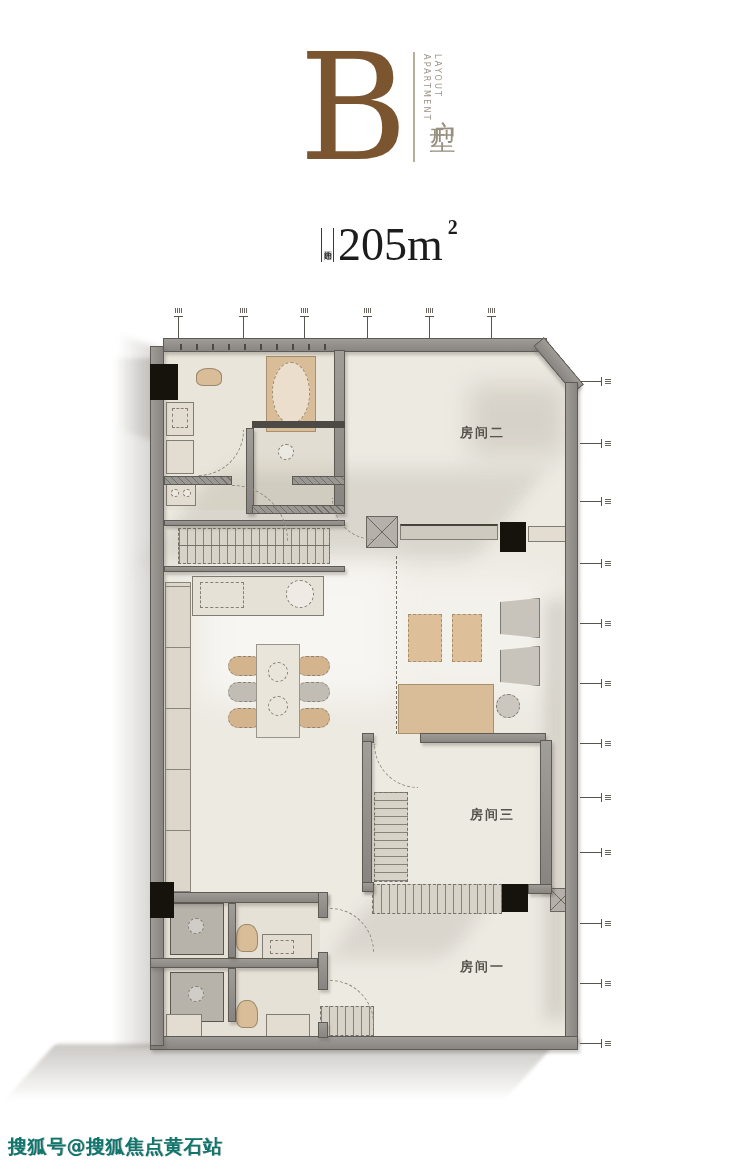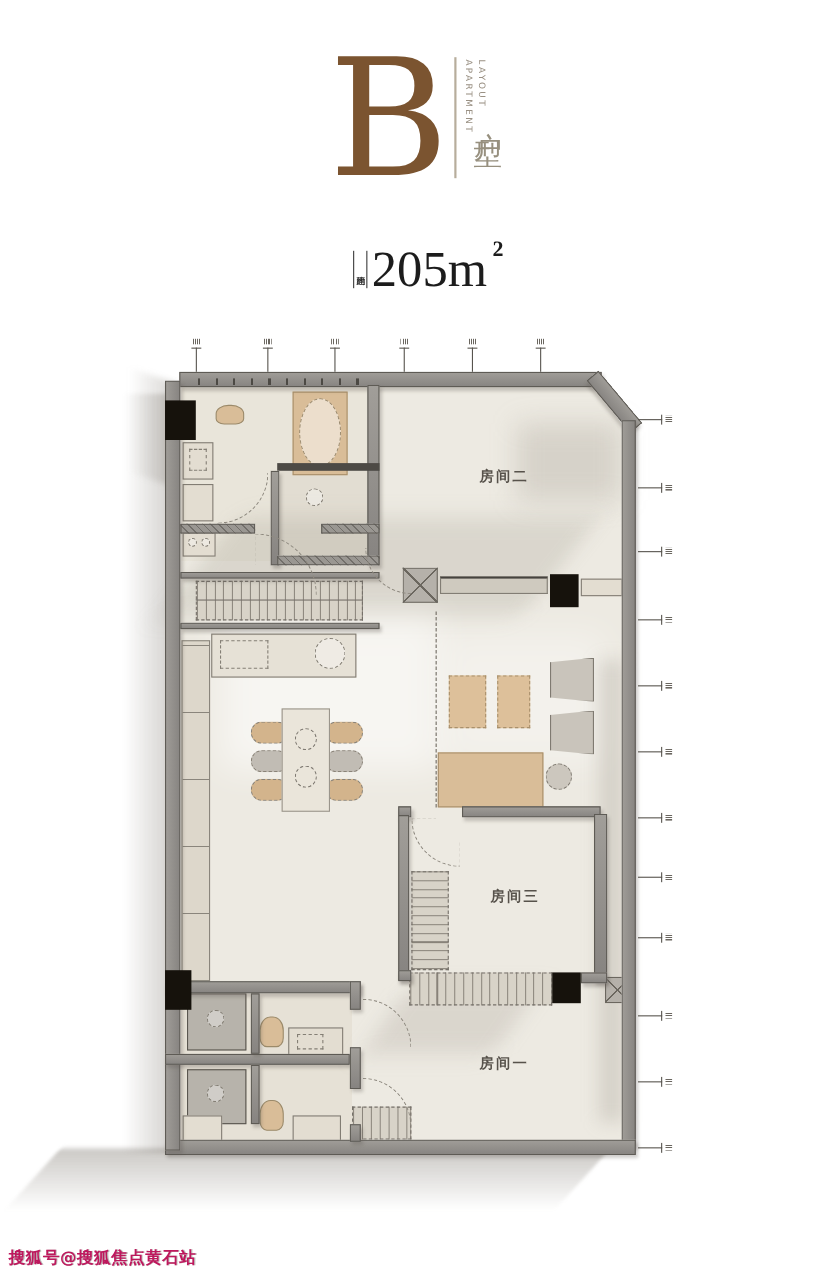--- a/index.html
+++ b/index.html
@@ -31,36 +31,36 @@
   .col{background:#16120c;}
   .xbox{background:
         linear-gradient(45deg,transparent calc(50% - .7px),#6b675f calc(50% - .7px) calc(50% + .7px),transparent calc(50% + .7px)),
         linear-gradient(-45deg,transparent calc(50% - .7px),#6b675f calc(50% - .7px) calc(50% + .7px),transparent calc(50% + .7px)),
         #b5b1aa;box-shadow:inset 0 0 0 1px #6b675f;}
   .hang-v{background-color:#d8d3c8;background-image:repeating-linear-gradient(90deg,rgba(70,64,56,.55) 0 1px,transparent 1px 8px);border:1px dashed #76716a;box-sizing:border-box;}
   .hang-h{background-color:#d8d3c8;background-image:repeating-linear-gradient(0deg,rgba(70,64,56,.55) 0 1px,transparent 1px 8px);border:1px dashed #76716a;box-sizing:border-box;}
   .shw{background:#b7b3ab;border:1px solid #5a564f;box-sizing:border-box;}
   .toilet{background:#d9bd98;border:1px solid #9b8a6a;border-radius:45% 45% 30% 30%;box-sizing:border-box;}
   .shade{pointer-events:none;}
-  .label{font-size:13px;font-weight:600;color:#57524b;letter-spacing:2px;white-space:nowrap;}
+  .label{font-size:13px;font-weight:600;color:#57524b;letter-spacing:2px;white-space:nowrap;margin-left:24px;}
 
   .arc-tr{border-top:1.2px dashed #8f8a80;border-right:1.2px dashed #8f8a80;border-top-right-radius:100%;box-sizing:border-box;}
   .arc-br{border-bottom:1.2px dashed #8f8a80;border-right:1.2px dashed #8f8a80;border-bottom-right-radius:100%;box-sizing:border-box;}
   .arc-bl{border-bottom:1.2px dashed #8f8a80;border-left:1.2px dashed #8f8a80;border-bottom-left-radius:100%;box-sizing:border-box;}
 
   .tick-t{width:1px;height:22px;background:#57544e;}
   .tick-t::after{content:"";position:absolute;left:-4px;top:0;width:9px;height:1px;background:#57544e;}
   .tick-t::before{content:"";position:absolute;left:-3px;top:-8px;width:7px;height:5px;
                   background:repeating-linear-gradient(90deg,#6a665f 0 1px,transparent 1px 2px);}
   .tick-r{height:1px;width:22px;background:#57544e;}
   .tick-r::after{content:"";position:absolute;right:0;top:-4px;width:1px;height:9px;background:#57544e;}
   .tick-r::before{content:"";position:absolute;right:-9px;top:-3px;width:6px;height:6px;
                   background:repeating-linear-gradient(0deg,#6a665f 0 1px,transparent 1px 2px);}
 
-  .wm{font-weight:bold;font-size:15px;color:#be185d;letter-spacing:.5px;text-shadow:1px 0 0 rgba(70,65,60,.35);}
+  .wm{font-weight:bold;font-size:19px;color:#0f766e;letter-spacing:.5px;text-shadow:1px 0 0 rgba(70,65,60,.35);}
 </style>
 </head>
 <body>
 
 <div class="canvas">
 
   <div class="abs bigB" style="left:299px;top:34px;">B</div>
   <div class="abs vline" style="left:413px;top:52px;height:110px;"></div>
   <div class="abs en" style="left:421px;top:54px;height:60px;">
     <div>APARTMENT</div>

